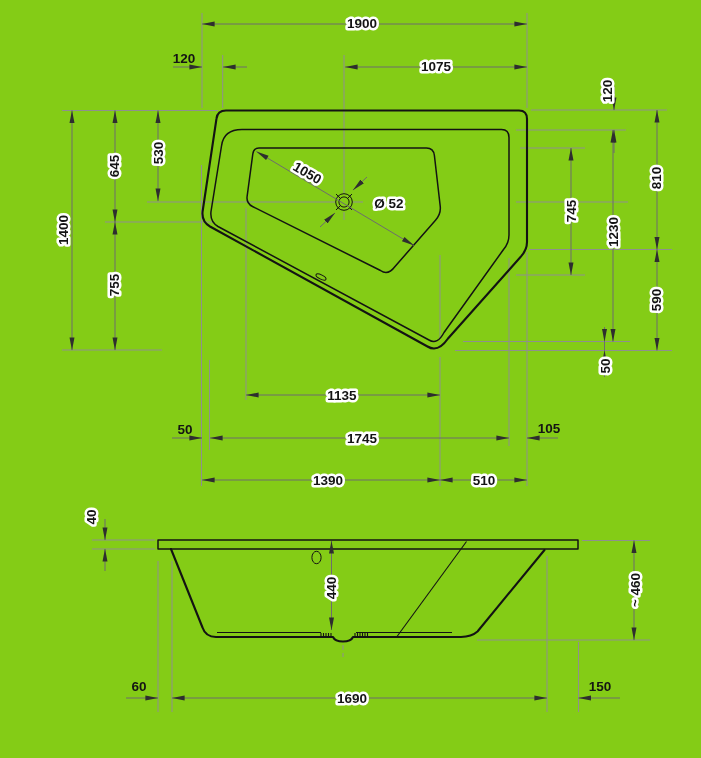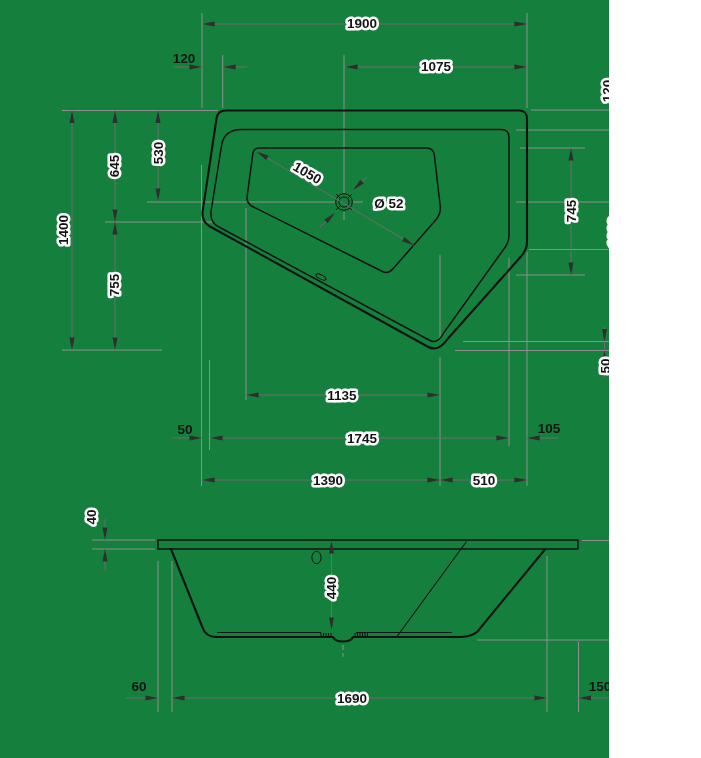--- a/index.html
+++ b/index.html
@@ -1,16 +1,16 @@
 <!DOCTYPE html>
 <html><head>
 <meta charset="utf-8">
 <style>
   html,body{margin:0;padding:0;background:#fff;}
-  .stage{position:relative;width:609px;height:758px;background:#15803d;overflow:hidden;}
+  .stage{position:relative;width:701px;height:758px;background:#84cc16;overflow:hidden;}
   svg{position:absolute;left:0;top:0;}
   .ext{stroke:#8f8f8f;stroke-width:1;fill:none;}
   .dim{stroke:#6d6d6d;stroke-width:1;fill:none;}
   .o2{stroke:#131313;stroke-width:2.1;fill:none;stroke-linejoin:round;stroke-linecap:round;}
   .o15{stroke:#131313;stroke-width:1.5;fill:none;stroke-linejoin:round;}
   .t1{stroke:#131313;stroke-width:1.1;fill:none;stroke-linejoin:round;}
   .dm{stroke:#131313;stroke-width:1;fill:none;}
   text{font-family:"Liberation Sans",sans-serif;font-size:13.5px;font-weight:700;fill:#141414;text-anchor:middle;}
   .halo{paint-order:stroke;stroke:#ffffff;stroke-width:5px;stroke-linejoin:round;}
 </style>

